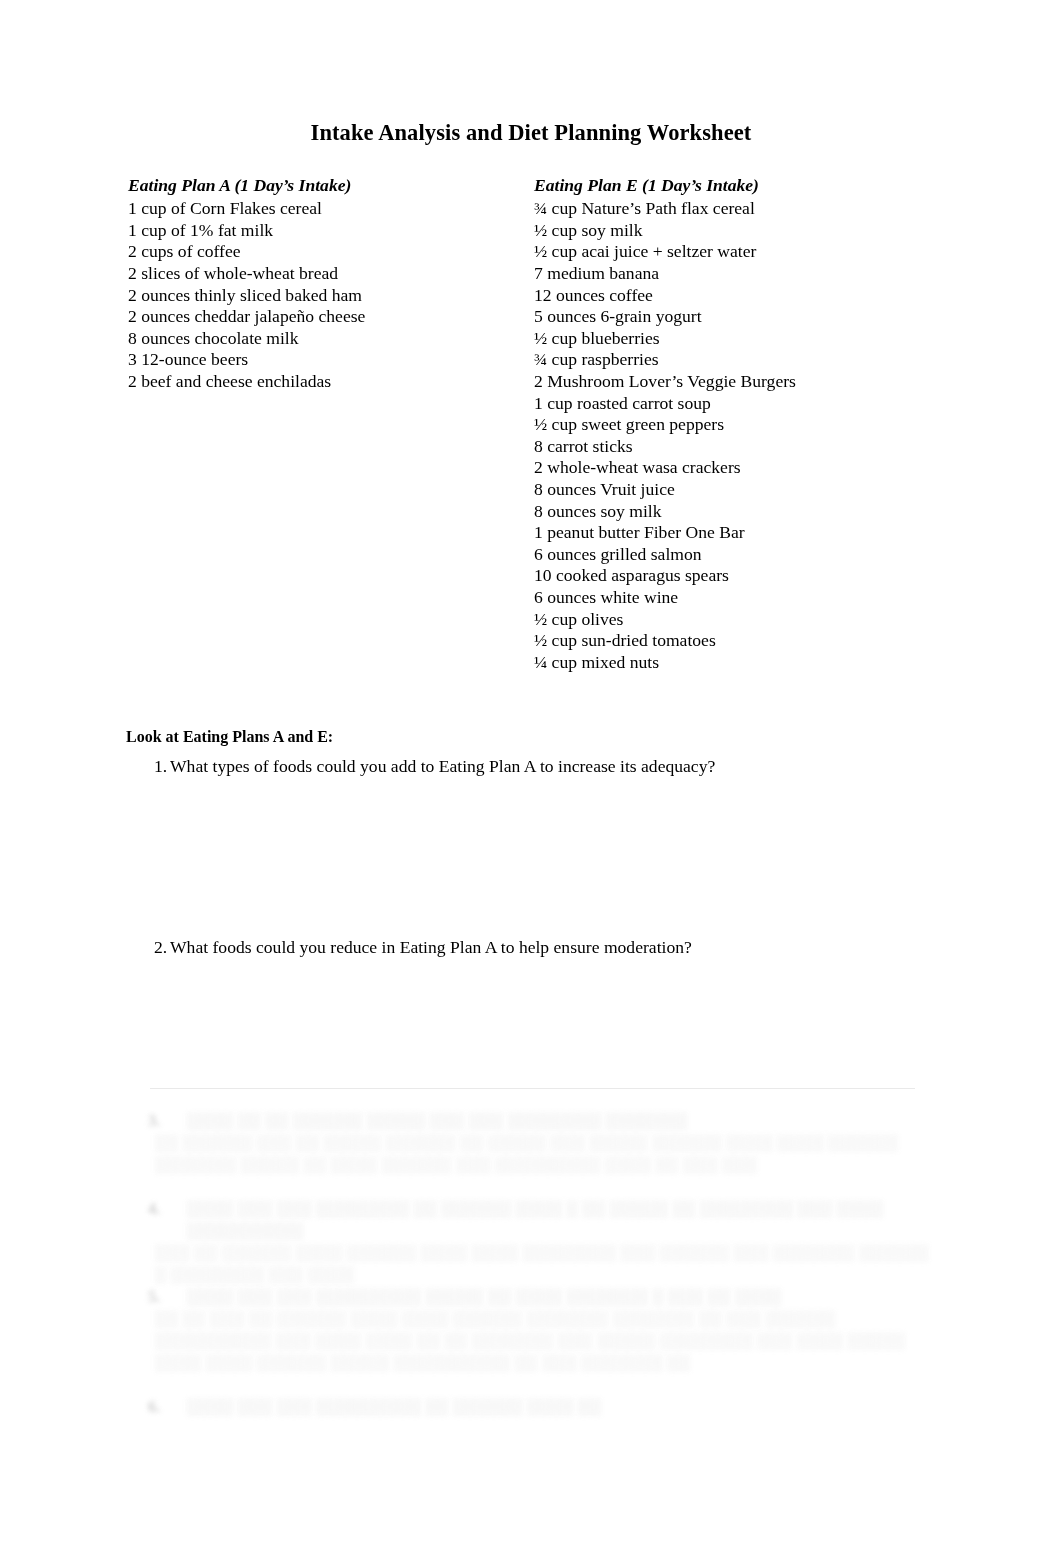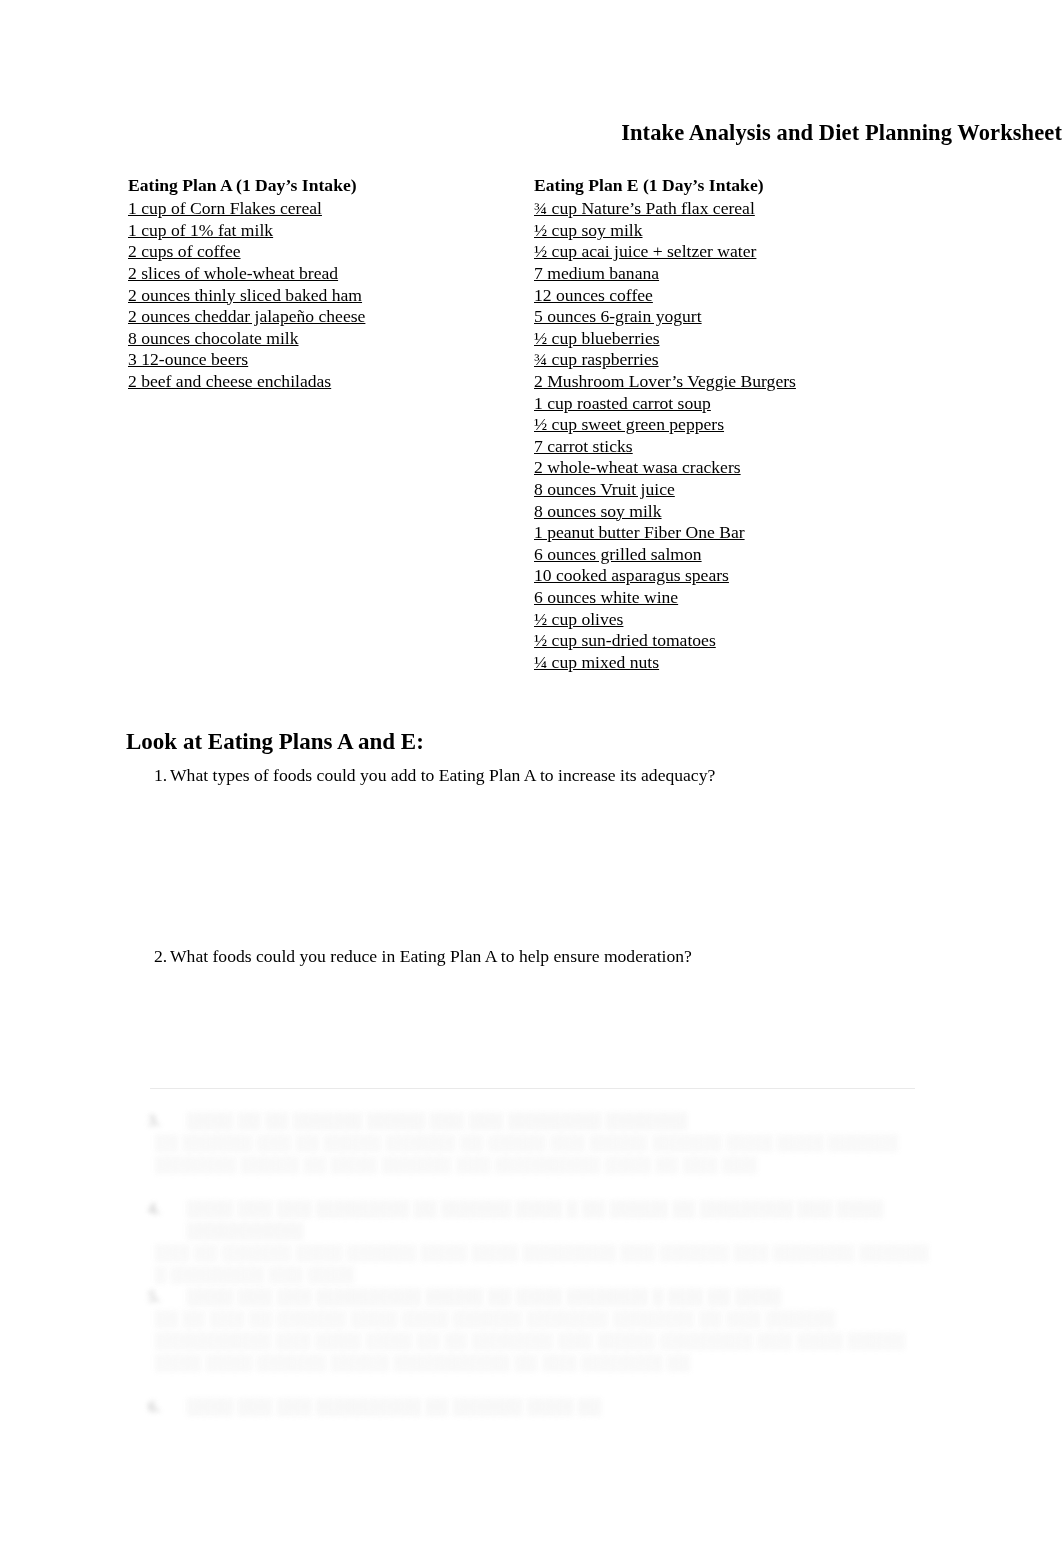--- a/index.html
+++ b/index.html
@@ -22,21 +22,21 @@
     inset: 0;
     padding: 0;
   }
 
   
   .doc-title {
     position: absolute;
     left: 0;
     right: 0;
     top: 120px;
-    text-align: right;
+    text-align: center;
     font-size: 22.5px;
     font-weight: bold;
     letter-spacing: 0.1px;
     line-height: 1.15;
   }
 
   
   .plans {
     position: absolute;
     left: 128px;
@@ -49,42 +49,42 @@
   }
   .plan-col.a { left: 0px; width: 390px; }
   .plan-col.e { left: 406px; width: 410px; }
 
   .plan-heading {
     font-size: 17.6px;
     font-weight: bold;
     line-height: 1.35;
     margin: 0 0 0.5px 0;
     white-space: nowrap;
+    font-style: italic;
   }
   .plan-list {
     list-style: none;
     margin: 0;
     padding: 0;
-    text-decoration: underline;
   }
   .plan-list li {
     font-size: 17.6px;
     line-height: 21.6px;
     white-space: nowrap;
   }
 
   
   .questions {
     position: absolute;
     left: 126px;
     top: 727px;
     width: 830px;
   }
   .q-heading {
-    font-size: 23px;
+    font-size: 16px;
     font-weight: bold;
     line-height: 1.3;
     margin: 0;
   }
   .q-item {
     position: relative;
     font-size: 17.6px;
     line-height: 1.3;
   }
   .q-item .q-num {
@@ -181,21 +181,21 @@
         <li>½ cup soy milk</li>
         <li>½ cup acai juice + seltzer water</li>
         <li>7 medium banana</li>
         <li>12 ounces coffee</li>
         <li>5 ounces 6-grain yogurt</li>
         <li>½ cup blueberries</li>
         <li>¾ cup raspberries</li>
         <li>2 Mushroom Lover’s Veggie Burgers</li>
         <li>1 cup roasted carrot soup</li>
         <li>½ cup sweet green peppers</li>
-        <li>7 carrot sticks</li>
+        <li>8 carrot sticks</li>
         <li>2 whole-wheat wasa crackers</li>
         <li>8 ounces Vruit juice</li>
         <li>8 ounces soy milk</li>
         <li>1 peanut butter Fiber One Bar</li>
         <li>6 ounces grilled salmon</li>
         <li>10 cooked asparagus spears</li>
         <li>6 ounces white wine</li>
         <li>½ cup olives</li>
         <li>½ cup sun-dried tomatoes</li>
         <li>¼ cup mixed nuts</li>

